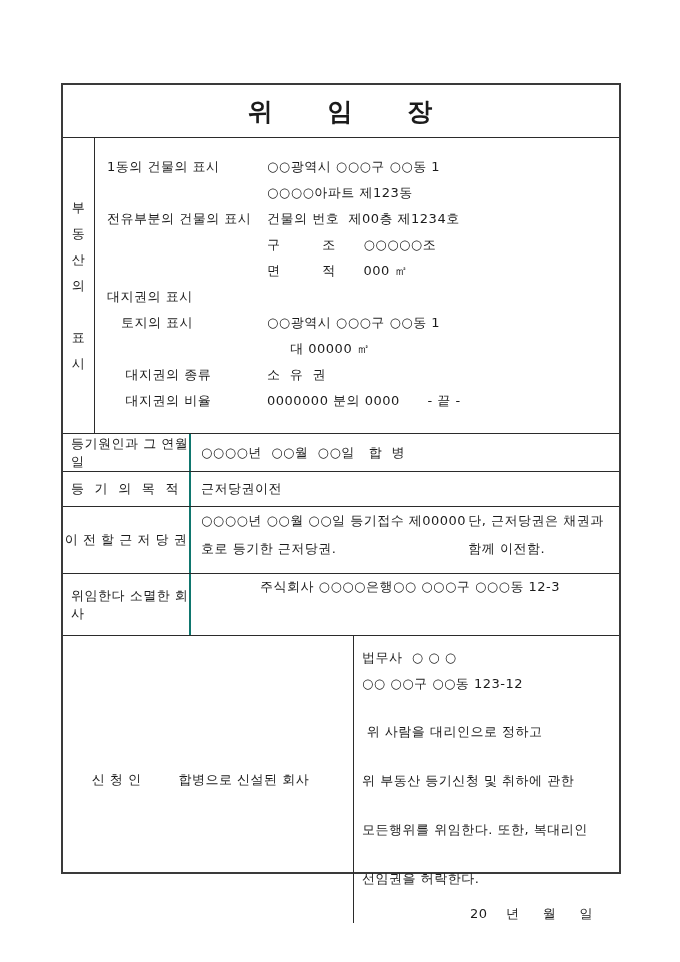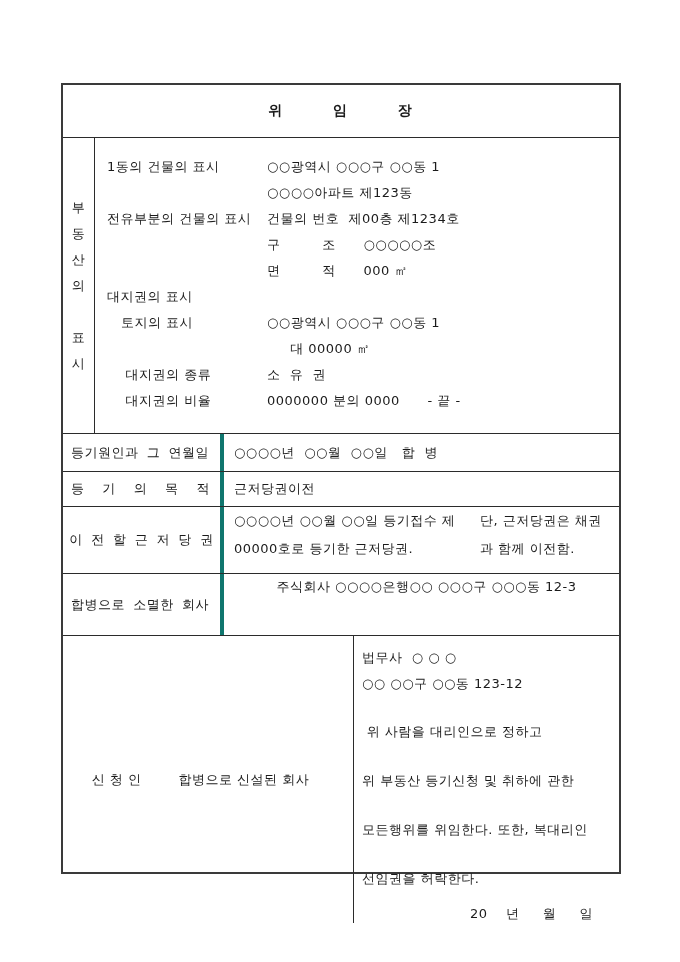--- a/index.html
+++ b/index.html
@@ -24,21 +24,21 @@
     border: 2px solid #3a3a3a;
     display: flex;
     flex-direction: column;
     background: #ffffff;
   }
   .row { display: flex; border-bottom: 1px solid #2b2b2b; flex-shrink: 0; }
 
   
   .title-row { height: 53px; align-items: center; justify-content: center; }
   .doc-title {
-    font-size: 14px;
+    font-size: 25px;
     font-weight: bold;
     letter-spacing: 2px;
     word-spacing: 42px;
     white-space: pre;
   }
 
   
   .estate-row { height: 296px; }
   .side-label {
     width: 32px;
@@ -50,27 +50,26 @@
     white-space: pre-line;
     line-height: 26px;
   }
   .estate-content { flex: 1; padding: 16px 0 0 12px; }
   .e-line { display: flex; line-height: 26px; }
   .e-label { width: 160px; flex-shrink: 0; white-space: pre; }
   .e-value { white-space: pre; }
 
   
   .label-cell {
-    width: 161px;
-    border-right: 4px solid #0f766e;
+    width: 128px;
+    border-right: 2px solid #0f766e;
     display: flex;
     align-items: center;
     padding-left: 8px;
     flex-shrink: 0;
-    font-family: Liberation Mono, monospace;
   }
   .value-cell {
     flex: 1;
     display: flex;
     align-items: center;
     padding-left: 10px;
     white-space: pre;
   }
   .cause-row { height: 38px; }
   .purpose-row { height: 35px; }
@@ -192,21 +191,21 @@
 
     <div class="row mortgage-row">
       <div class="label-cell">이 전 할 근 저 당 권</div>
       <div class="value-cell">
         <span>○○○○년 ○○월 ○○일 등기접수 제00000호로 등기한 근저당권.</span>
         <span>단, 근저당권은 채권과 함께 이전함.</span>
       </div>
     </div>
 
     <div class="row dissolved-row">
-      <div class="label-cell">합병으로 소멸한 회사</div>
+      <div class="label-cell">위임한다 소멸한 회사</div>
       <div class="value-cell">
         <span>주식회사 ○○○○은행</span>
         <span>○○ ○○○구 ○○○동 12-3</span>
       </div>
     </div>
 
     <div class="row bottom-row">
       <div class="applicant-cell"> 신 청 인        합병으로 신설된 회사</div>
       <div class="agent-cell">
         <div class="agent-line">법무사  ○ ○ ○</div>

